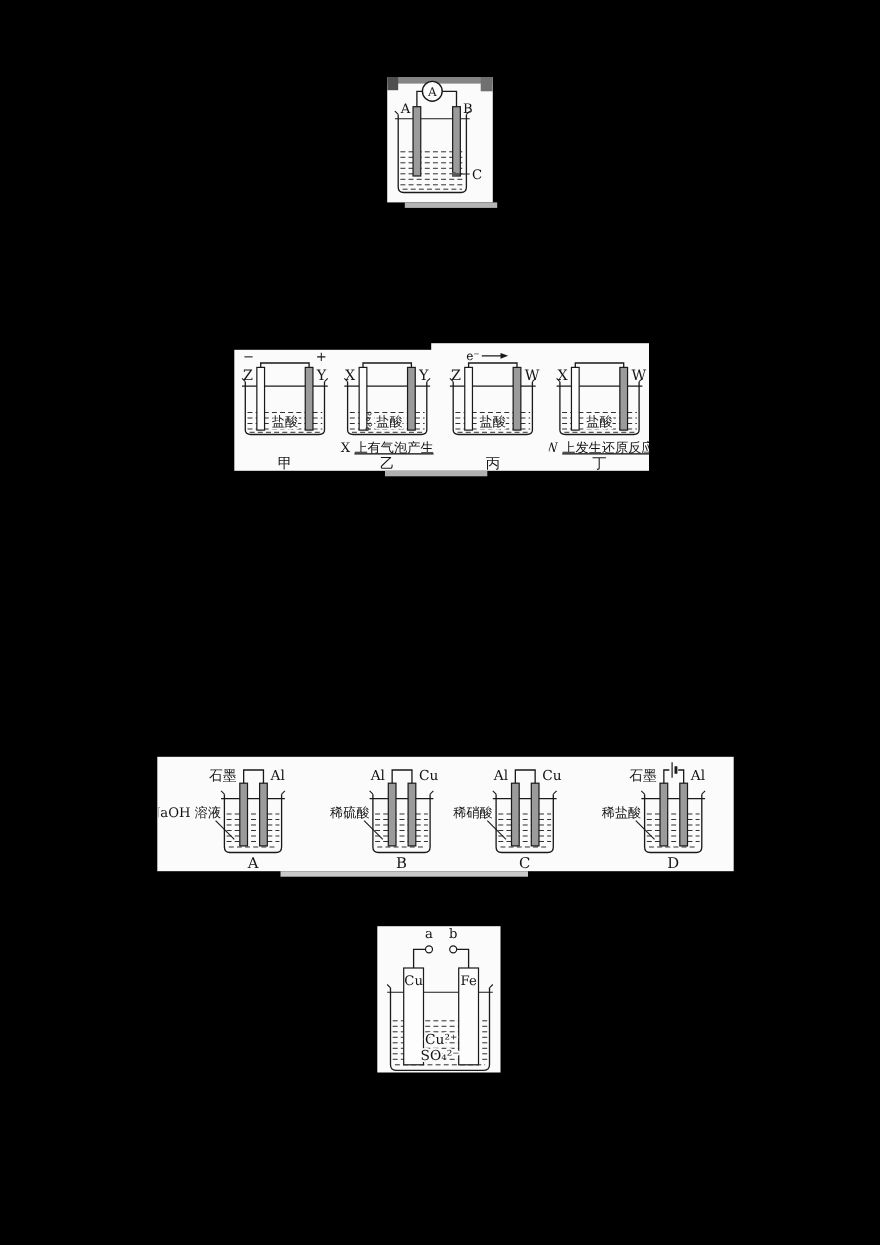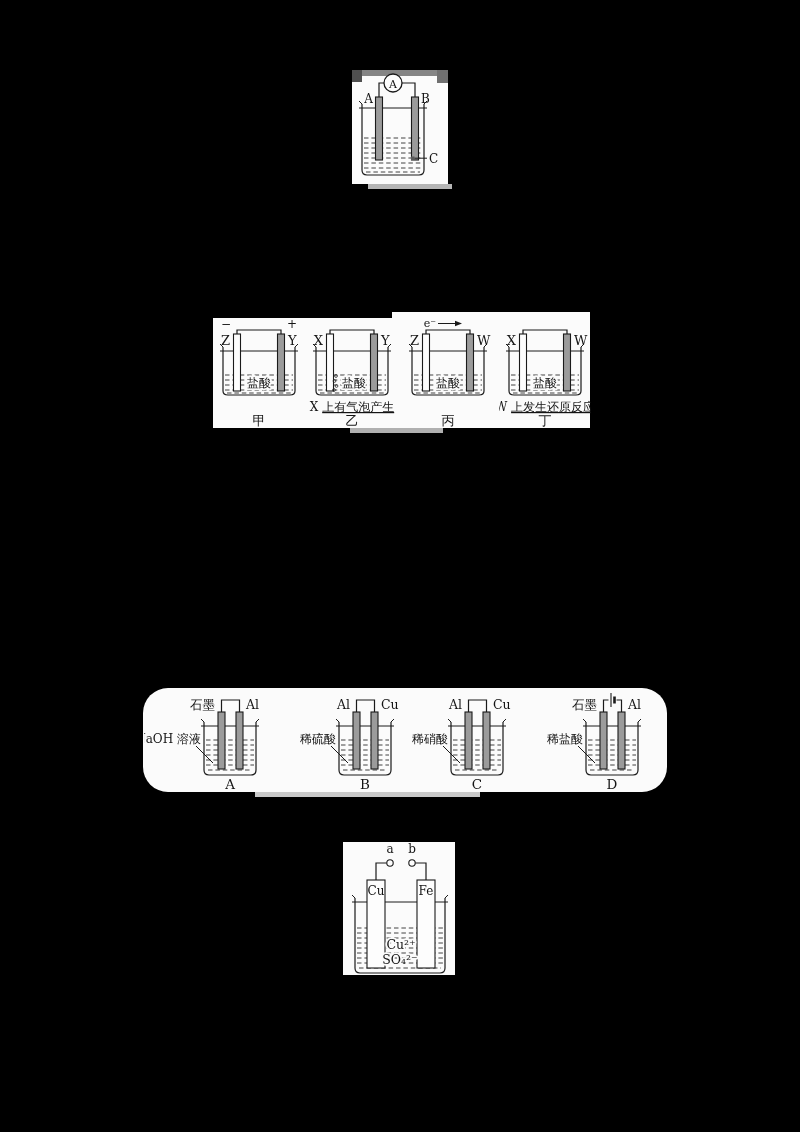--- a/index.html
+++ b/index.html
@@ -20,21 +20,21 @@
   .dash line{stroke:#2e2e2e;stroke-width:0.9;stroke-dasharray:4.5 2.9;}
   .elw{fill:#fdfdfd;stroke:#1a1a1a;stroke-width:1.1;}
   .elg{fill:#9b9b9b;stroke:#1a1a1a;stroke-width:1.1;}
   .plate{fill:#fdfdfd;stroke:#1a1a1a;stroke-width:1.1;}
   .halo{stroke:#fbfbfb;stroke-width:3.5px;paint-order:stroke;stroke-linejoin:round;}
   .cell2{position:absolute;top:0;}
   .cell3{position:absolute;top:0;}
   #fig1-panel{left:352px;top:70px;width:96px;height:114px;}
   #fig2-ext{left:392px;top:312px;width:198px;height:7px;background:#fbfbfb;}
   #fig2-panel{left:213px;top:318px;width:377px;height:110px;}
-  #fig3-panel{left:143px;top:688px;width:524px;height:104px;border-radius:25px;}
+  #fig3-panel{left:143px;top:688px;width:524px;height:104px;}
   #fig4-panel{left:343px;top:842px;width:112px;height:133px;}
   #strip-f1{left:368px;top:184px;width:84px;height:5px;background:#b5b5b5;}
   #strip-f2{left:350px;top:428px;width:93px;height:5px;background:#b0b0b0;}
   #strip-f3{left:255px;top:792px;width:225px;height:5px;background:#c9c9c9;}
   #c2-0{left:0;}  #c2-1{left:93px;} #c2-2{left:189px;} #c2-3{left:286px;}
   #c3-0{left:1px;} #c3-1{left:136px;} #c3-2{left:248px;} #c3-3{left:383px;}
 </style>
 </head>
 <body>
 

